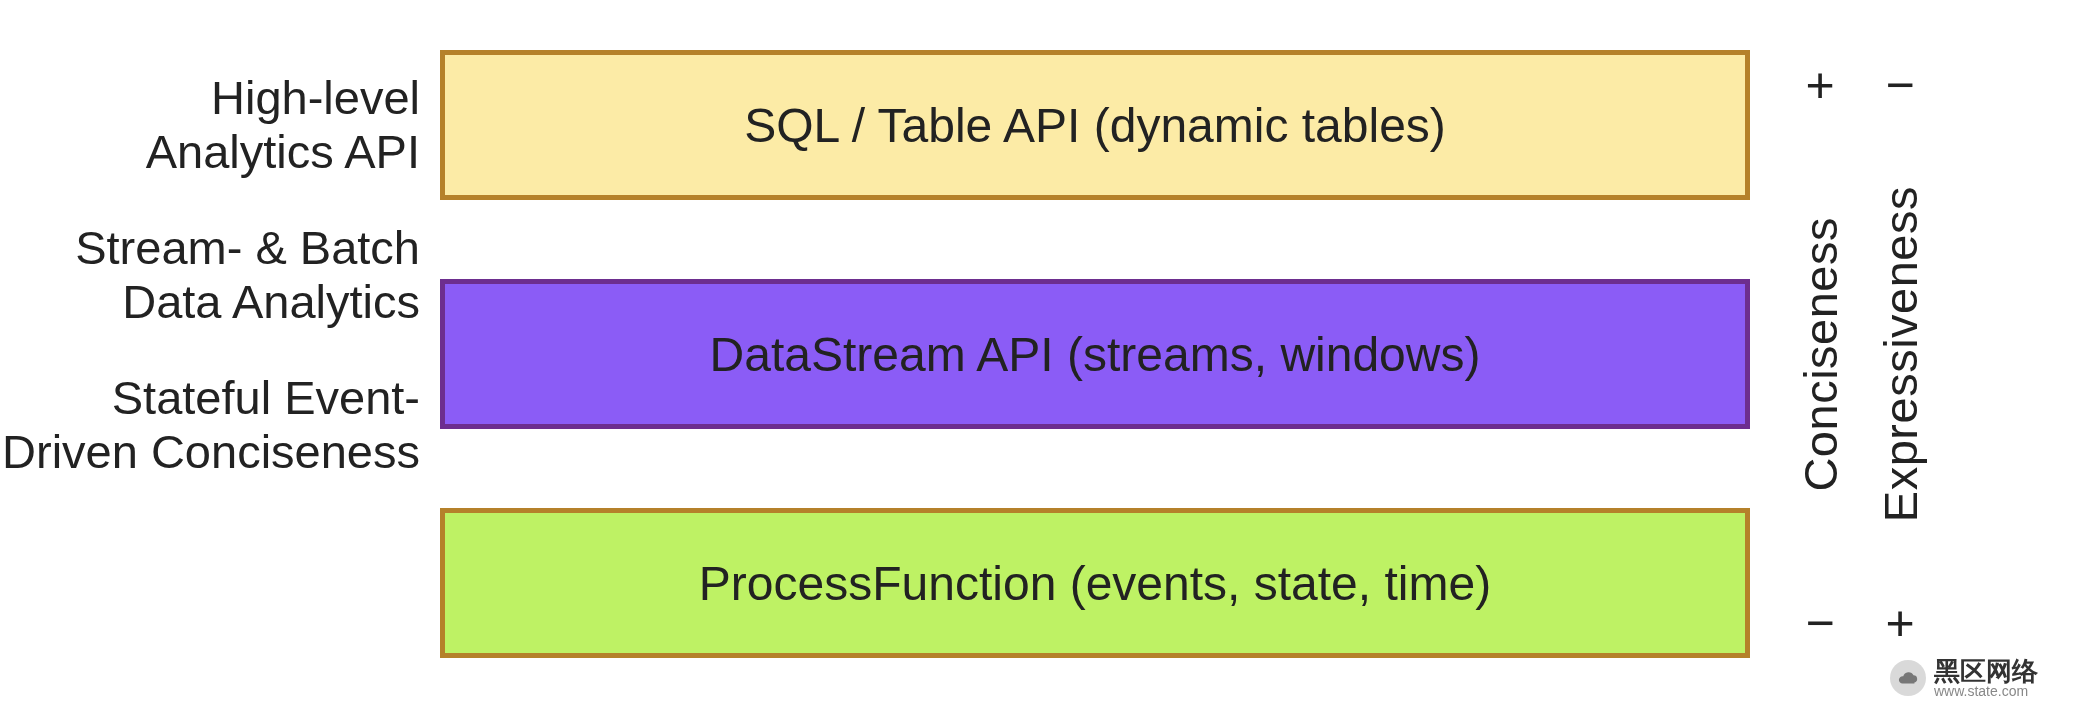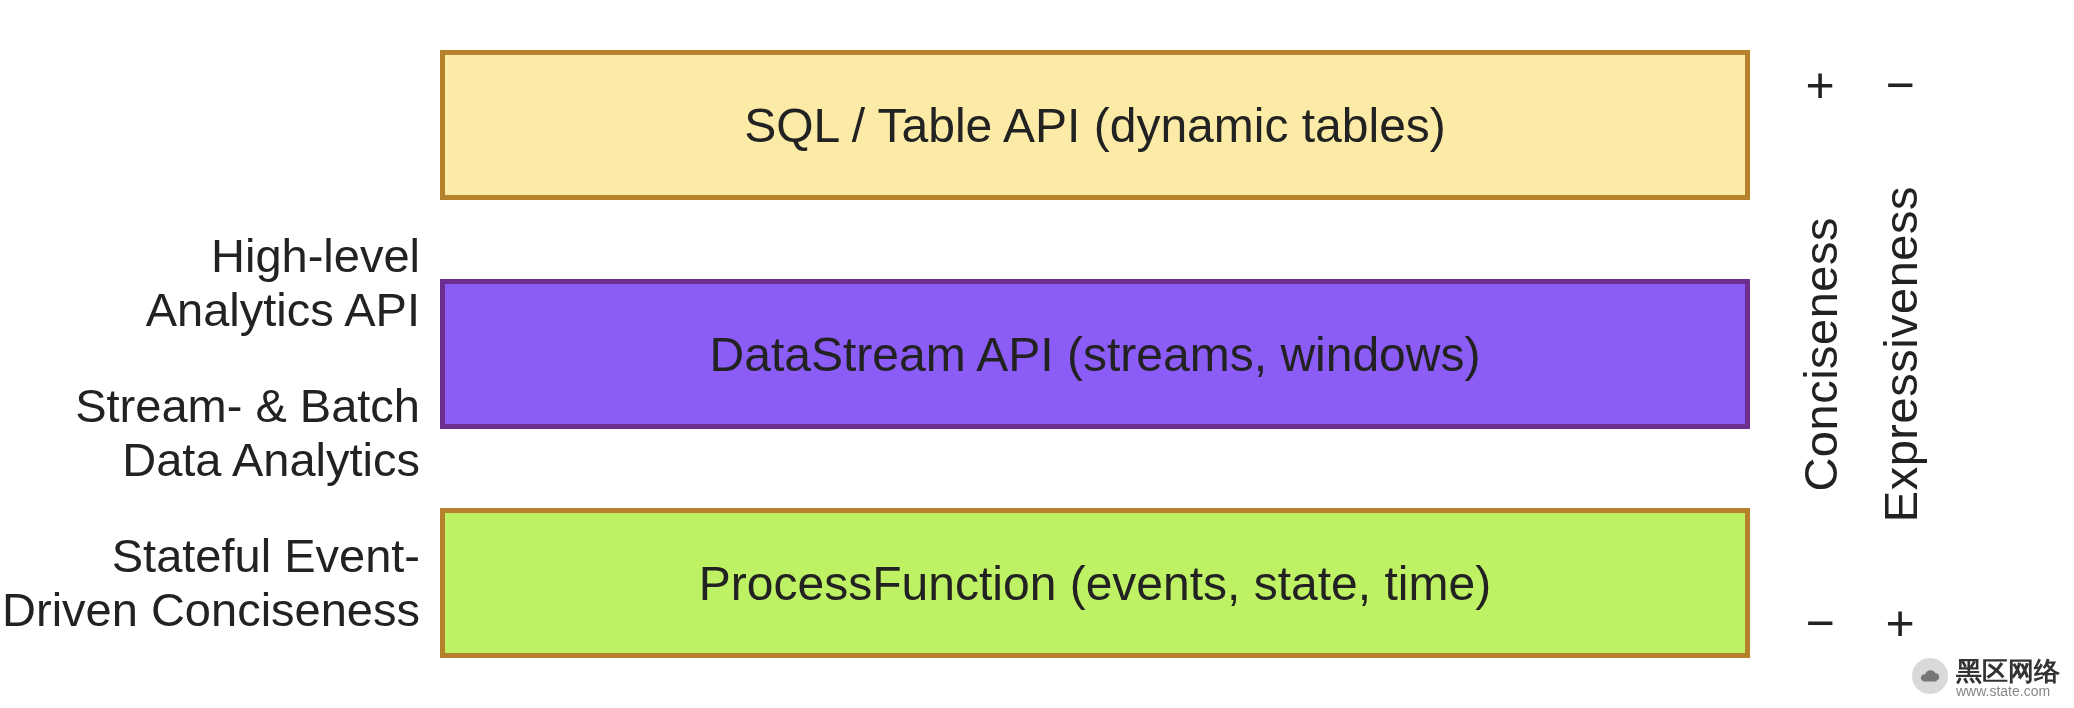--- a/index.html
+++ b/index.html
@@ -13,21 +13,21 @@
     .container {
       display: flex;
       align-items: stretch;
       padding: 30px 0 30px 0;
       height: 100%;
     }
     .labels-col {
       width: 440px;
       display: flex;
       flex-direction: column;
-      justify-content: flex-end;
+      justify-content: flex-start;
       padding: 20px 20px 20px 0;
     }
     .label-block {
       text-align: right;
       font-size: 47px;
       line-height: 1.15;
       color: #222;
       font-weight: 400;
       display: flex;
       flex-direction: column;
@@ -90,24 +90,24 @@
     .axis-label {
       writing-mode: vertical-rl;
       transform: rotate(180deg);
       font-size: 47px;
       color: #222;
       font-weight: 400;
       letter-spacing: 0.5px;
     }
     .watermark {
       position: absolute;
-      right: 14px;
+      right: 36px;
       bottom: 10px;
       display: flex;
-      align-items: flex-start;
+      align-items: center;
       gap: 8px;
     }
     .wm-icon {
       width: 36px;
       height: 36px;
       border-radius: 50%;
       background: #d9d9d9;
       display: flex;
       align-items: center;
       justify-content: center;

